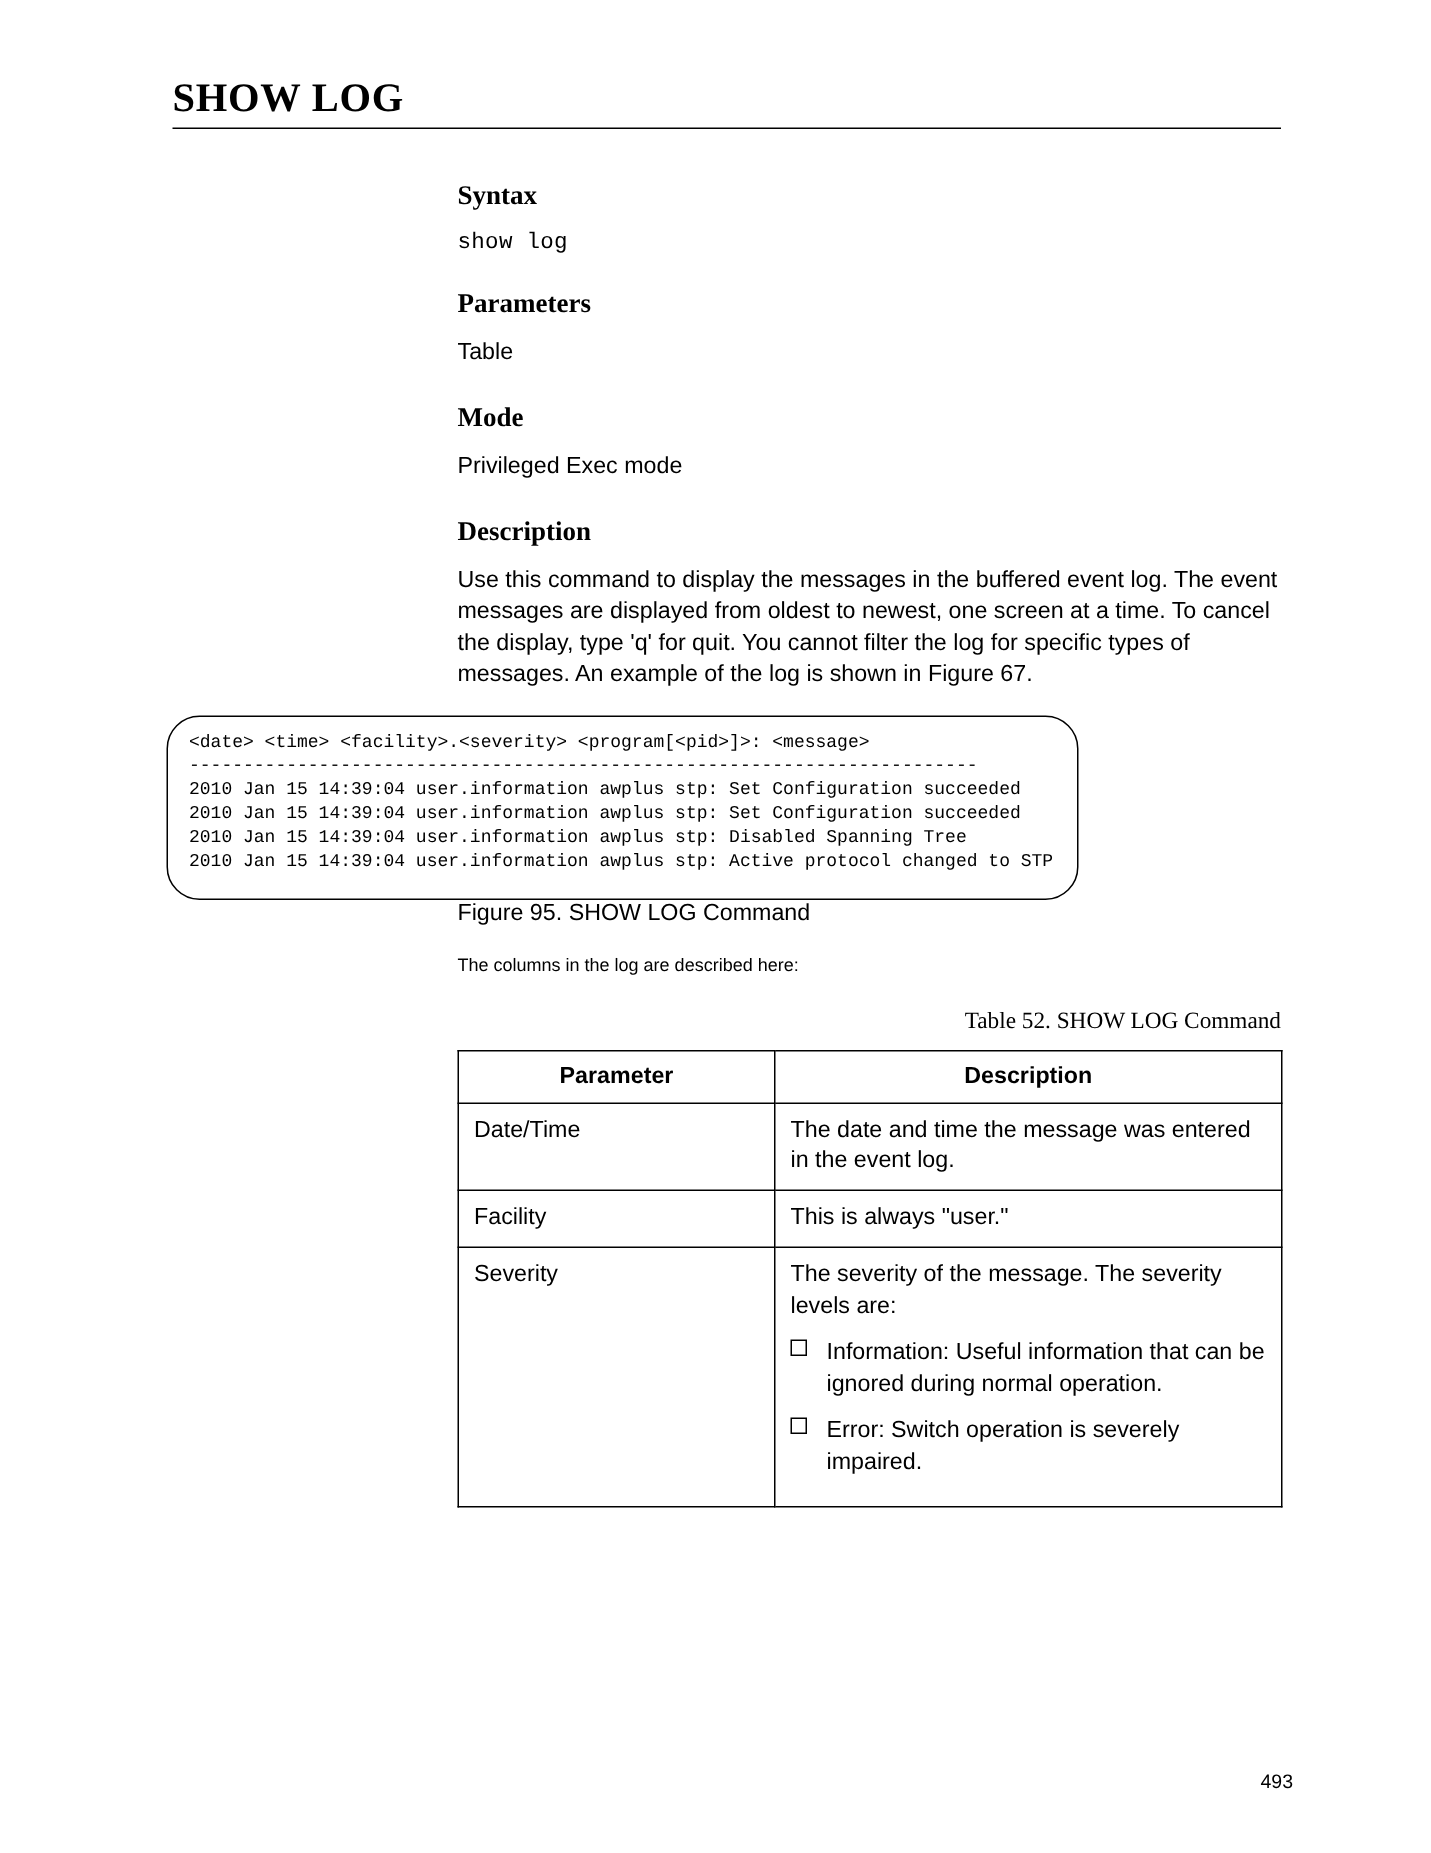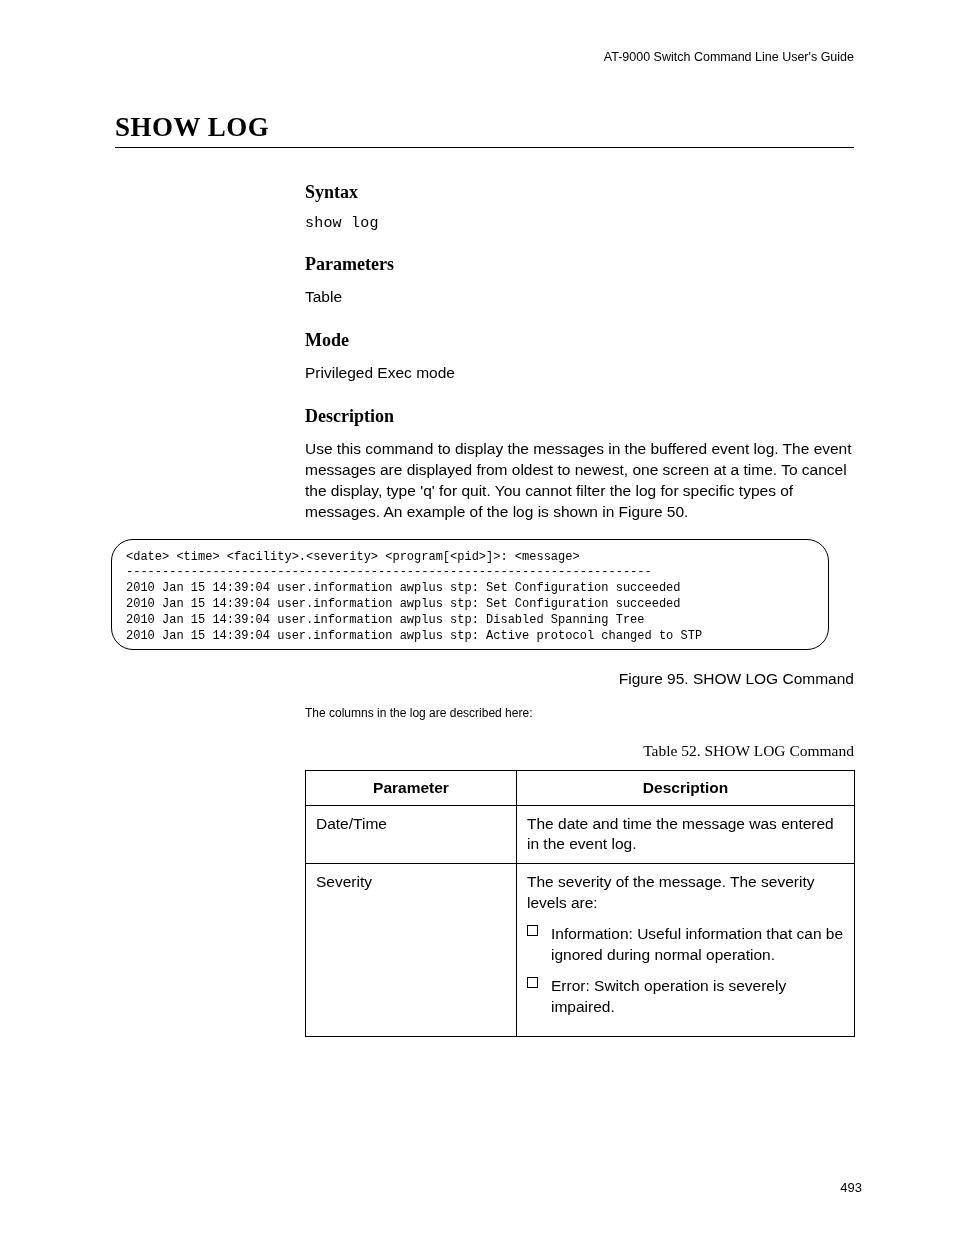--- a/index.html
+++ b/index.html
@@ -51,39 +51,38 @@
     letter-spacing: 0.2px;
   }
   .body-text {
     font-size: 15.5px;
     line-height: 1.35;
   }
   .code-frame {
     margin-top: 16px;
     border: 1.5px solid #000;
     border-radius: 22px;
-    padding: 10px 14px 4px 14px;
-    width: 718px;
+    padding: 10px 14px 16px 14px;
+    width: 608px;
     margin-left: 0;
     margin-right: auto;
     box-sizing: border-box;
     position: relative;
     left: -4px;
   }
   .code-frame pre {
     margin: 0;
     font-family: "Courier New", Courier, monospace;
     font-size: 12px;
     line-height: 1.32;
     white-space: pre;
   }
   .figure-caption {
-    text-align: right;
-    font-size: 15.5px;
-    margin-top: 20px;
+    text-align: left;
+    font-size: 15.5px;
     margin-bottom: 18px;
     margin-left: 190px;
   }
   .table-caption {
     text-align: right;
     font-size: 15.5px;
     margin-top: 22px;
     margin-bottom: 10px;
     font-family: Liberation Serif, serif;
   }
@@ -138,36 +137,35 @@
   .post-frame-text {
     margin-left: 190px;
     font-size: 12px;
   }
 </style>
 </head>
 <body>
 
 <div class="page">
 
-  <div class="running-header">AT-9000 Switch Command Line User's Guide</div>
 
   <div class="title">SHOW LOG</div>
 
   <div class="body-block">
     <div class="section-head first">Syntax</div>
     <div class="mono">show log</div>
 
     <div class="section-head">Parameters</div>
     <div class="body-text">Table</div>
 
     <div class="section-head">Mode</div>
     <div class="body-text">Privileged Exec mode</div>
 
     <div class="section-head">Description</div>
-    <div class="body-text">Use this command to display the messages in the buffered event log. The event messages are displayed from oldest to newest, one screen at a time. To cancel the display, type 'q' for quit. You cannot filter the log for specific types of messages. An example of the log is shown in Figure 50.</div>
+    <div class="body-text">Use this command to display the messages in the buffered event log. The event messages are displayed from oldest to newest, one screen at a time. To cancel the display, type 'q' for quit. You cannot filter the log for specific types of messages. An example of the log is shown in Figure 67.</div>
   </div>
 
   <div class="code-frame">
     <pre>&lt;date&gt; &lt;time&gt; &lt;facility&gt;.&lt;severity&gt; &lt;program[&lt;pid&gt;]&gt;: &lt;message&gt;
 -------------------------------------------------------------------------
 2010 Jan 15 14:39:04 user.information awplus stp: Set Configuration succeeded
 2010 Jan 15 14:39:04 user.information awplus stp: Set Configuration succeeded
 2010 Jan 15 14:39:04 user.information awplus stp: Disabled Spanning Tree
 2010 Jan 15 14:39:04 user.information awplus stp: Active protocol changed to STP</pre>
   </div>
@@ -184,20 +182,24 @@
         <th class="p-col">Parameter</th>
         <th>Description</th>
       </tr>
     </thead>
     <tbody>
       <tr>
         <td class="p-col">Date/Time</td>
         <td>The date and time the message was entered in the event log.</td>
       </tr>
       <tr>
+        <td class="p-col">Facility</td>
+        <td>This is always "user."</td>
+      </tr>
+      <tr>
         <td class="p-col">Severity</td>
         <td>
           <span>The severity of the message. The severity levels are:</span>
           <ul class="sev-list">
             <li><span class="bullet"></span><span>Information: Useful information that can be ignored during normal operation.</span></li>
             <li><span class="bullet"></span><span>Error: Switch operation is severely impaired.</span></li>
           </ul>
         </td>
       </tr>
     </tbody>

